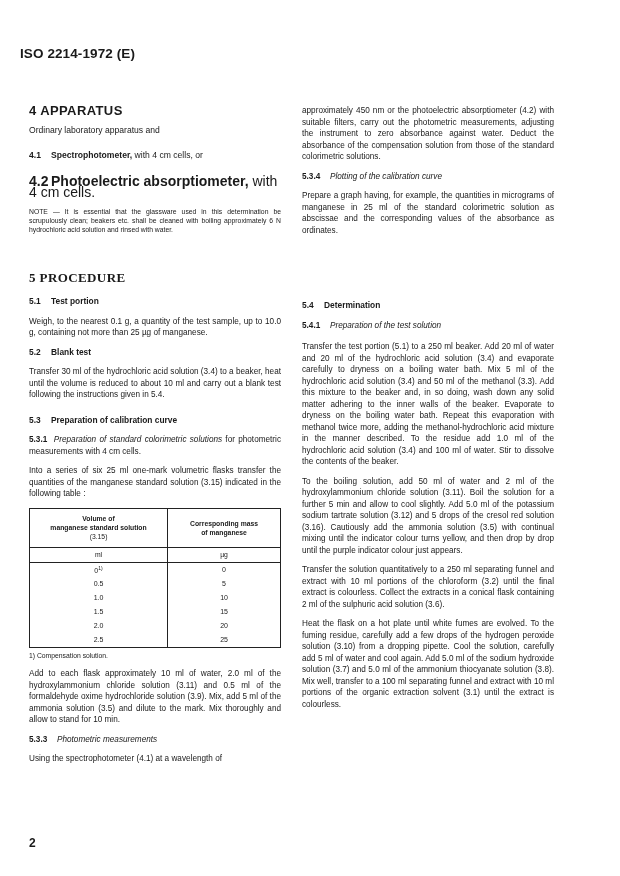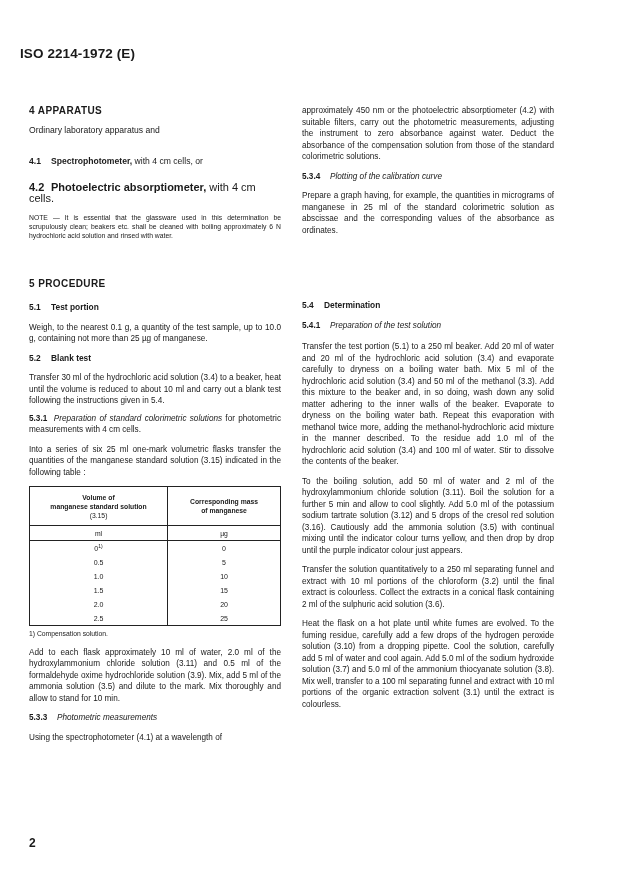--- a/index.html
+++ b/index.html
@@ -3,21 +3,21 @@
 <meta charset="utf-8">
 <style>
   html, body { margin: 0; padding: 0; background: #ffffff; }
   body { width: 620px; height: 876px; position: relative; overflow: hidden; color: #1a1a1a;
          font-family: "Liberation Sans", "DejaVu Sans", sans-serif; }
   .header { position: absolute; left: 20px; top: 46px; font-size: 13.5px; font-weight: bold; letter-spacing: 0.1px; }
   .col { position: absolute; top: 105px; width: 252px; font-size: 8.2px; line-height: 11.5px; }
   .col.left { left: 29px; }
   .col.right { left: 302px; width: 252px; }
   p { margin: 0 0 8px 0; text-align: justify; }
-  .h1 { font-weight: bold; font-size: 10px; letter-spacing: 0.4px; margin: 0 0 9px 0; }
+  .h1 { font-weight: bold; font-size: 13px; letter-spacing: 0.4px; margin: 0 0 9px 0; }
   .h2 { font-weight: bold; font-size: 8.4px; margin: 0 0 8px 0; }
   .h2 .num, .h3 .num { display: inline-block; min-width: 22px; font-weight: bold; }
   .h3 { font-size: 8.2px; margin: 0 0 8px 0; }
   .h3 .t { font-style: italic; text-align: right; }
   .note { font-size: 6.8px; line-height: 9px; text-align: justify; margin: 0 0 8px 0; }
   .b { font-weight: bold; }
   table.mn { border-collapse: collapse; width: 252px; font-size: 6.8px; line-height: 9px; margin: 2px 0 0 0; }
   table.mn td, table.mn th { border-left: 1px solid #222; border-right: 1px solid #222; text-align: center; padding: 0; }
   table.mn { border: 1px solid #222; }
   table.mn thead th { font-weight: bold; height: 38px; border-bottom: 1px solid #222; vertical-align: middle; }
@@ -27,38 +27,41 @@
   sup { font-size: 5px; }
   .pageno { position: absolute; left: 29px; top: 836px; font-size: 12px; font-weight: bold; }
 </style>
 </head>
 <body>
 
 <div class="header">ISO 2214-1972 (E)</div>
 
 <div class="col left">
   <div class="h1" style="margin-bottom:8px;">4   APPARATUS</div>
-  <p style="font-size:8.6px; margin-bottom:20px;">Ordinary laboratory apparatus and</p>
+  <p style="font-size:8.6px; margin-bottom:14px;">Ordinary laboratory apparatus and</p>
   <div class="h2" style="font-weight:normal; font-size:8.6px; margin-bottom:14px;">
     <span class="num">4.1</span><span class="b">Spectrophotometer,</span><span> with 4 cm cells, or</span>
   </div>
-  <div class="h2" style="font-weight:normal; font-size:11px; margin-bottom:8px;">
+  <div class="h2" style="font-weight:normal; font-size:14px; margin-bottom:8px;">
     <span class="num">4.2</span><span class="b">Photoelectric absorptiometer,</span><span> with 4 cm cells.</span>
   </div>
   <div class="note" style="margin-bottom:38px;">NOTE — It is essential that the glassware used in this determination be scrupulously clean; beakers etc. shall be cleaned with boiling approximately 6 N hydrochloric acid solution and rinsed with water.</div>
 
-  <div class="h1" style="margin-bottom:13px;">5   PROCEDURE</div>
+  <div class="h1" style="margin-bottom:13px;font-family:Liberation Serif, serif;">5   PROCEDURE</div>
   <div class="h2">
     <span class="num">5.1</span><span>Test portion</span>
   </div>
   <p>Weigh, to the nearest 0.1 g, a quantity of the test sample, up to 10.0 g, containing not more than 25 µg of manganese.</p>
   <div class="h2">
     <span class="num">5.2</span><span>Blank test</span>
   </div>
-  <p style="margin-bottom:6px;">Transfer 30 ml of the hydrochloric acid solution (3.4) to a beaker, heat until the volume is reduced to about 10 ml and carry out a blank test following the instructions given in 5.4.</p>
+  <p style="margin-bottom:14px;">Transfer 30 ml of the hydrochloric acid solution (3.4) to a beaker, heat until the volume is reduced to about 10 ml and carry out a blank test following the instructions given in 5.4.</p>
+  <div class="h2">
+    <span class="num">5.3</span><span>Preparation of calibration curve</span>
+  </div>
   <p>
     <span class="b">5.3.1</span>&nbsp;&nbsp;<i>Preparation of standard colorimetric solutions</i><span> for photometric measurements with 4 cm cells.</span>
   </p>
   <p>Into a series of six 25 ml one-mark volumetric flasks transfer the quantities of the manganese standard solution (3.15) indicated in the following table :</p>
 
   <table class="mn">
     <thead>
       <tr>
         <th style="width:55%;">
           <div>Volume of</div>

